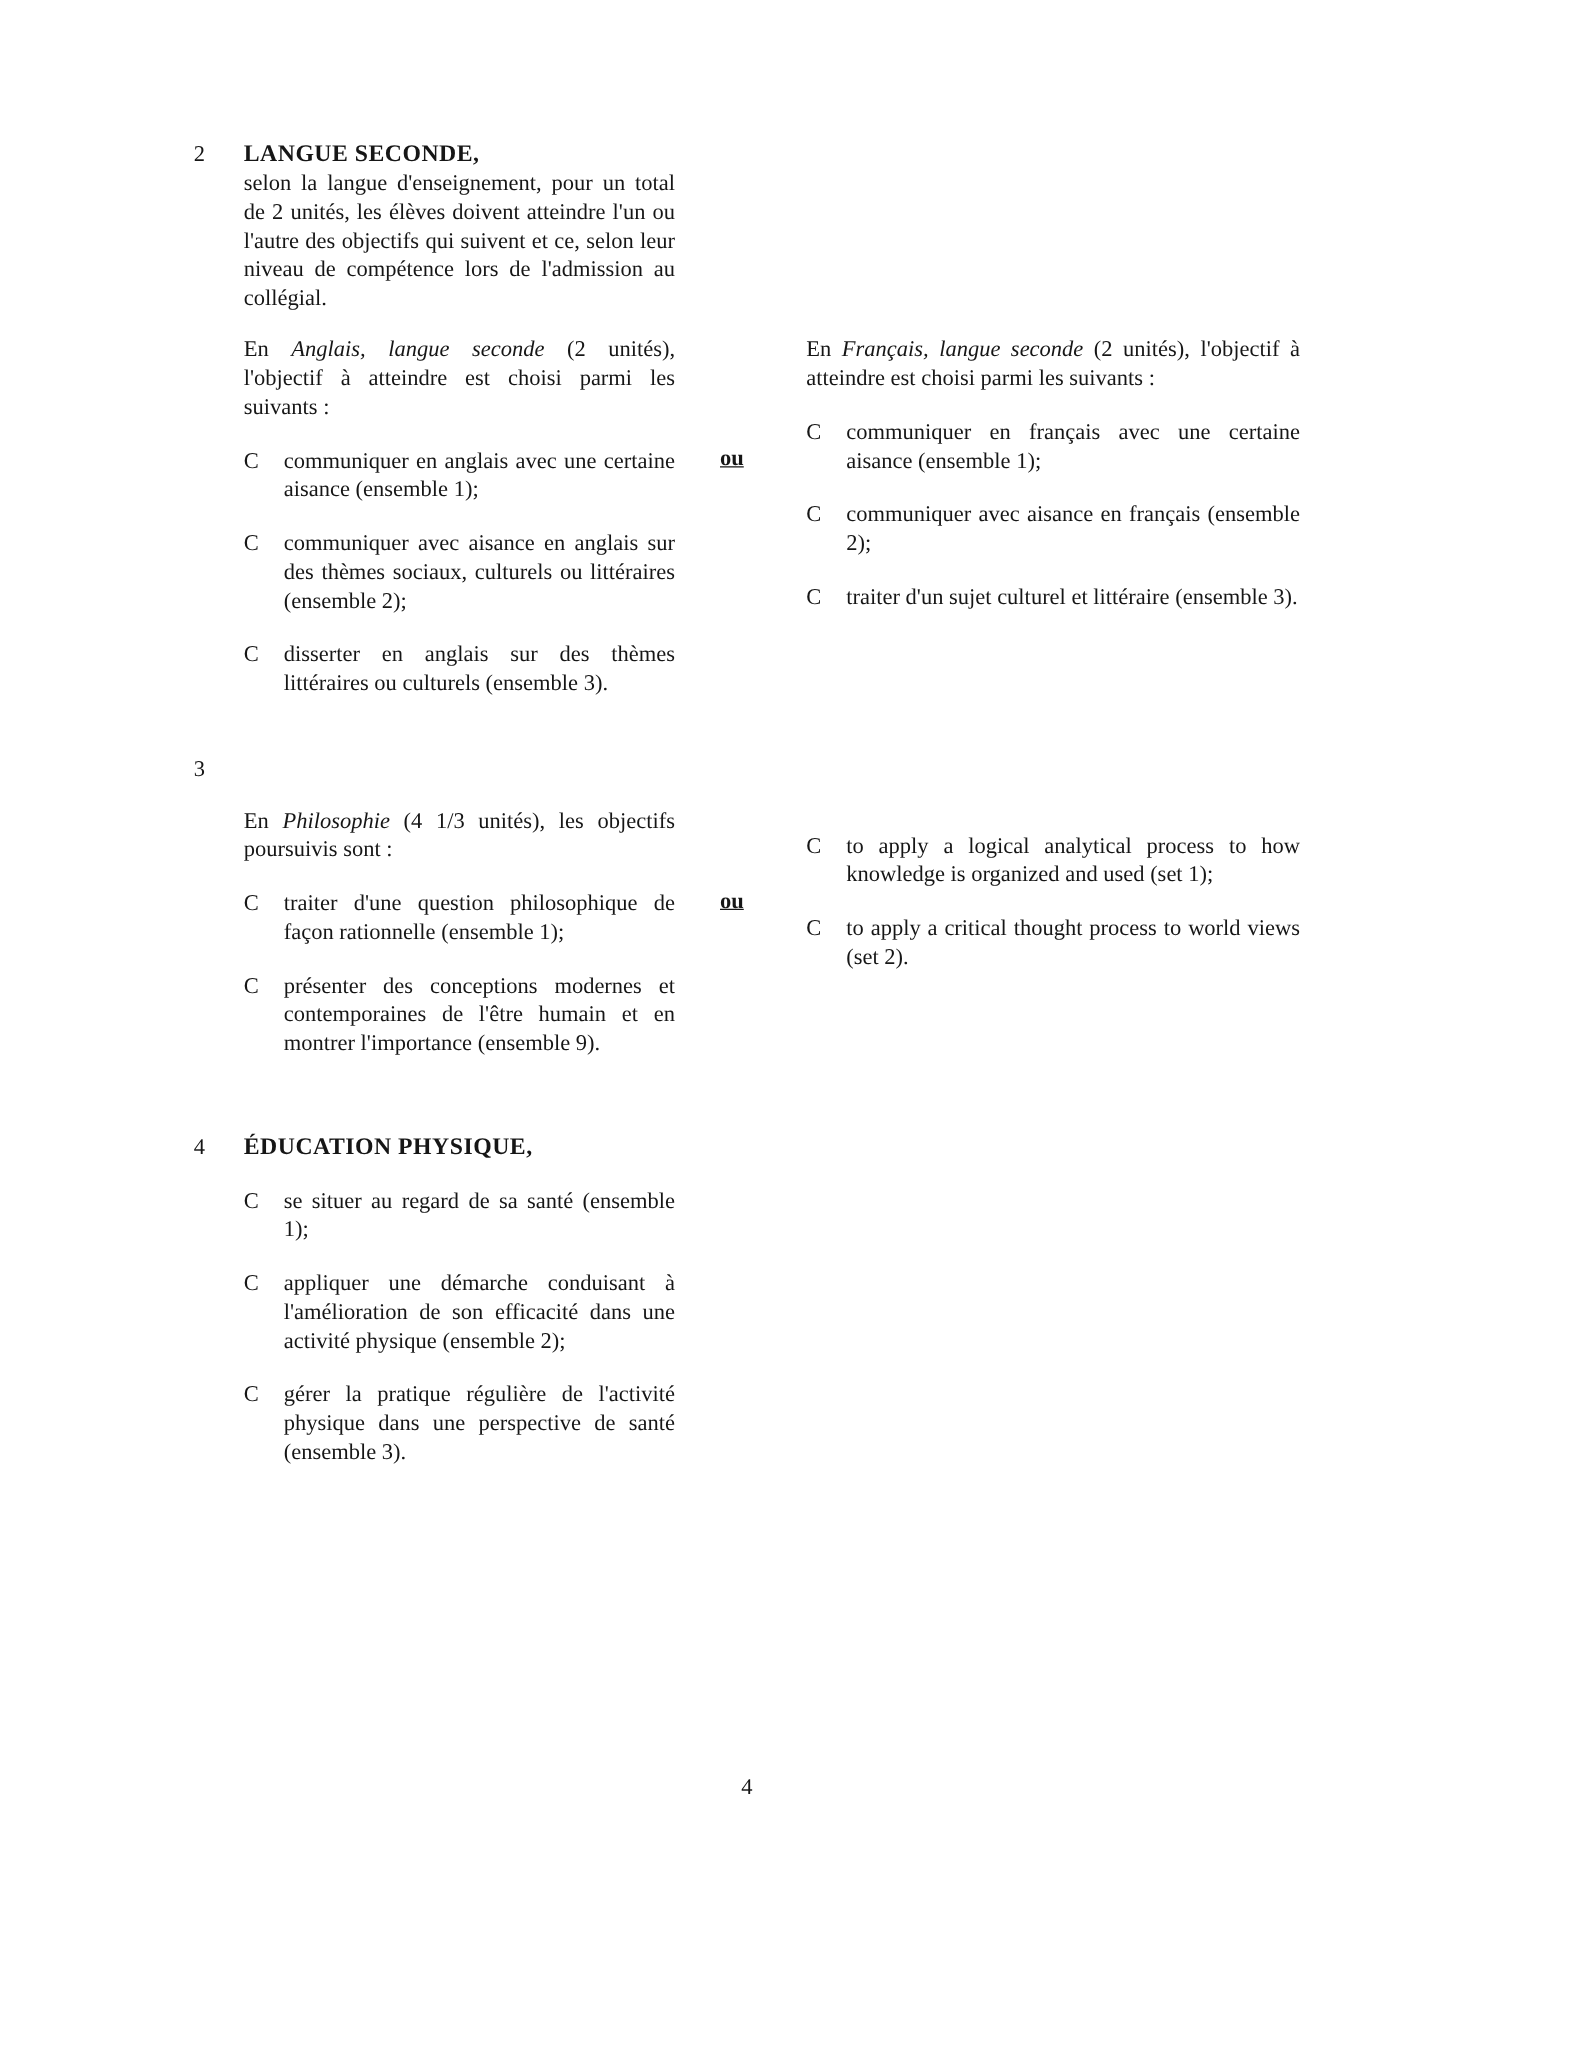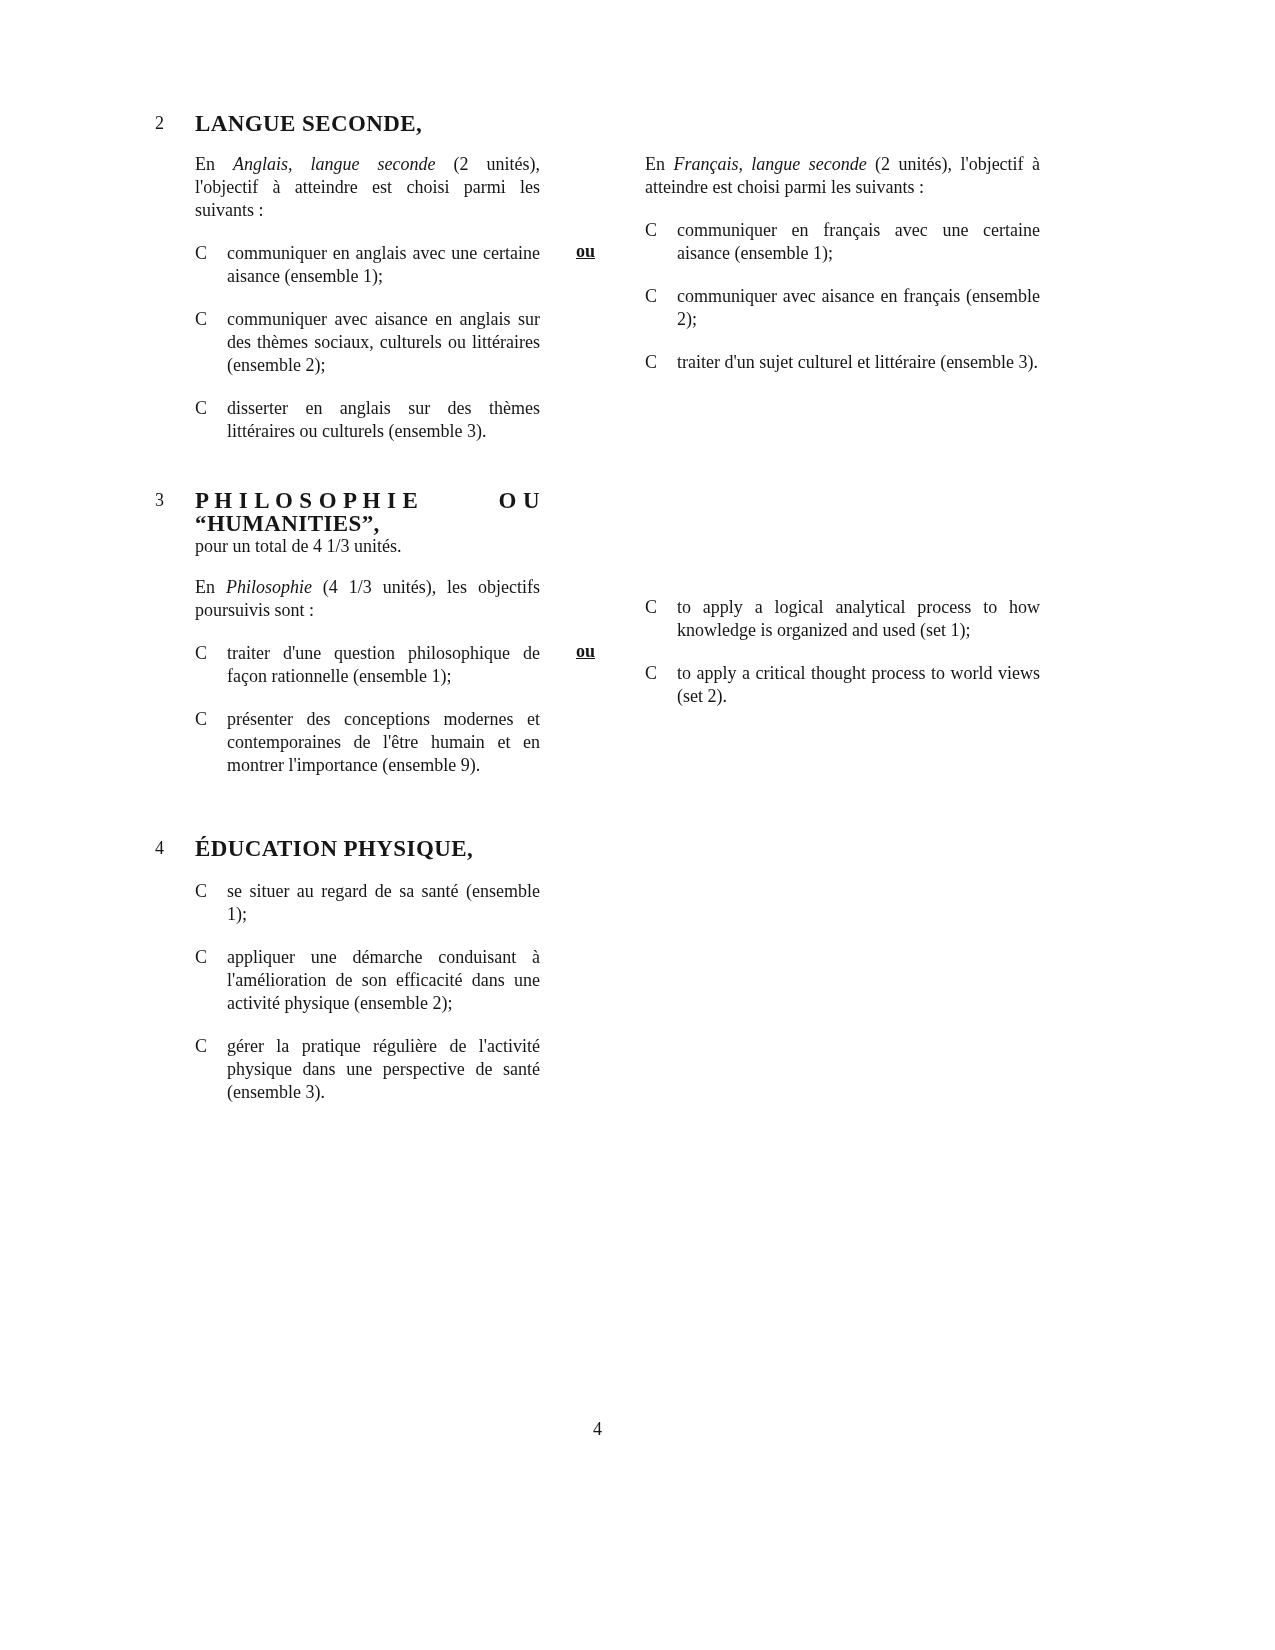--- a/index.html
+++ b/index.html
@@ -14,21 +14,21 @@
     font-family: "Liberation Serif", "DejaVu Serif", serif;
     font-size: 18px;
     line-height: 23px;
     padding: 112px 235px 0 155px;
     overflow: hidden;
   }
   .sec-head { display: flex; }
   .sec-num { flex: 0 0 40px; }
   .title-block { width: 345px; }
   .sec-title {
-    font-size: 23px;
+    font-size: 19px;
     font-weight: bold;
     letter-spacing: 0.4px;
     line-height: 23px;
   }
   .sec-title.spread { display: flex; justify-content: space-between; width: 345px; }
   .intro { width: 345px; text-align: justify; }
   .indent { margin-left: 40px; }
   .cols {
     display: grid;
     grid-template-columns: 345px 105px 395px;
@@ -59,20 +59,21 @@
 </head>
 <body>
 
 <div class="page">
 
   <section class="sec sec2">
     <div class="sec-head">
       <span class="sec-num">2</span>
       <div class="title-block">
         <h2 class="sec-title">LANGUE SECONDE,</h2>
+        <p class="intro">selon la langue d'enseignement, pour un total de 2 unités, les élèves doivent atteindre l'un ou l'autre des objectifs qui suivent et ce, selon leur niveau de compétence lors de l'admission au collégial.</p>
       </div>
     </div>
     <div class="indent">
       <div class="cols">
 
         <div class="col-left">
           <p class="lead"><span>En </span><i>Anglais, langue seconde</i><span> (2 unités), l'objectif à atteindre est choisi parmi les suivants :</span></p>
           <div class="item">
             <span class="marker">C</span>
             <div class="txt">communiquer en anglais avec une certaine aisance (ensemble 1);</div>
@@ -105,28 +106,20 @@
           </div>
         </div>
 
       </div>
     </div>
   </section>
 
   <section class="sec sec3">
     <div class="sec-head">
       <span class="sec-num">3</span>
-      <div class="title-block">
-        <h2 class="sec-title spread">
-            <span>P H I L O S O P H I E</span>
-            <span>O U</span>
-          </h2>
-        <h2 class="sec-title">“HUMANITIES”,</h2>
-        <p class="intro">pour un total de 4 1/3 unités.</p>
-      </div>
     </div>
     <div class="indent">
       <div class="cols">
 
         <div class="col-left">
           <p class="lead"><span>En </span><i>Philosophie</i><span> (4 1/3 unités), les objectifs poursuivis sont :</span></p>
           <div class="item">
             <span class="marker">C</span>
             <div class="txt">traiter d'une question philosophique de façon rationnelle (ensemble 1);</div>
           </div>

